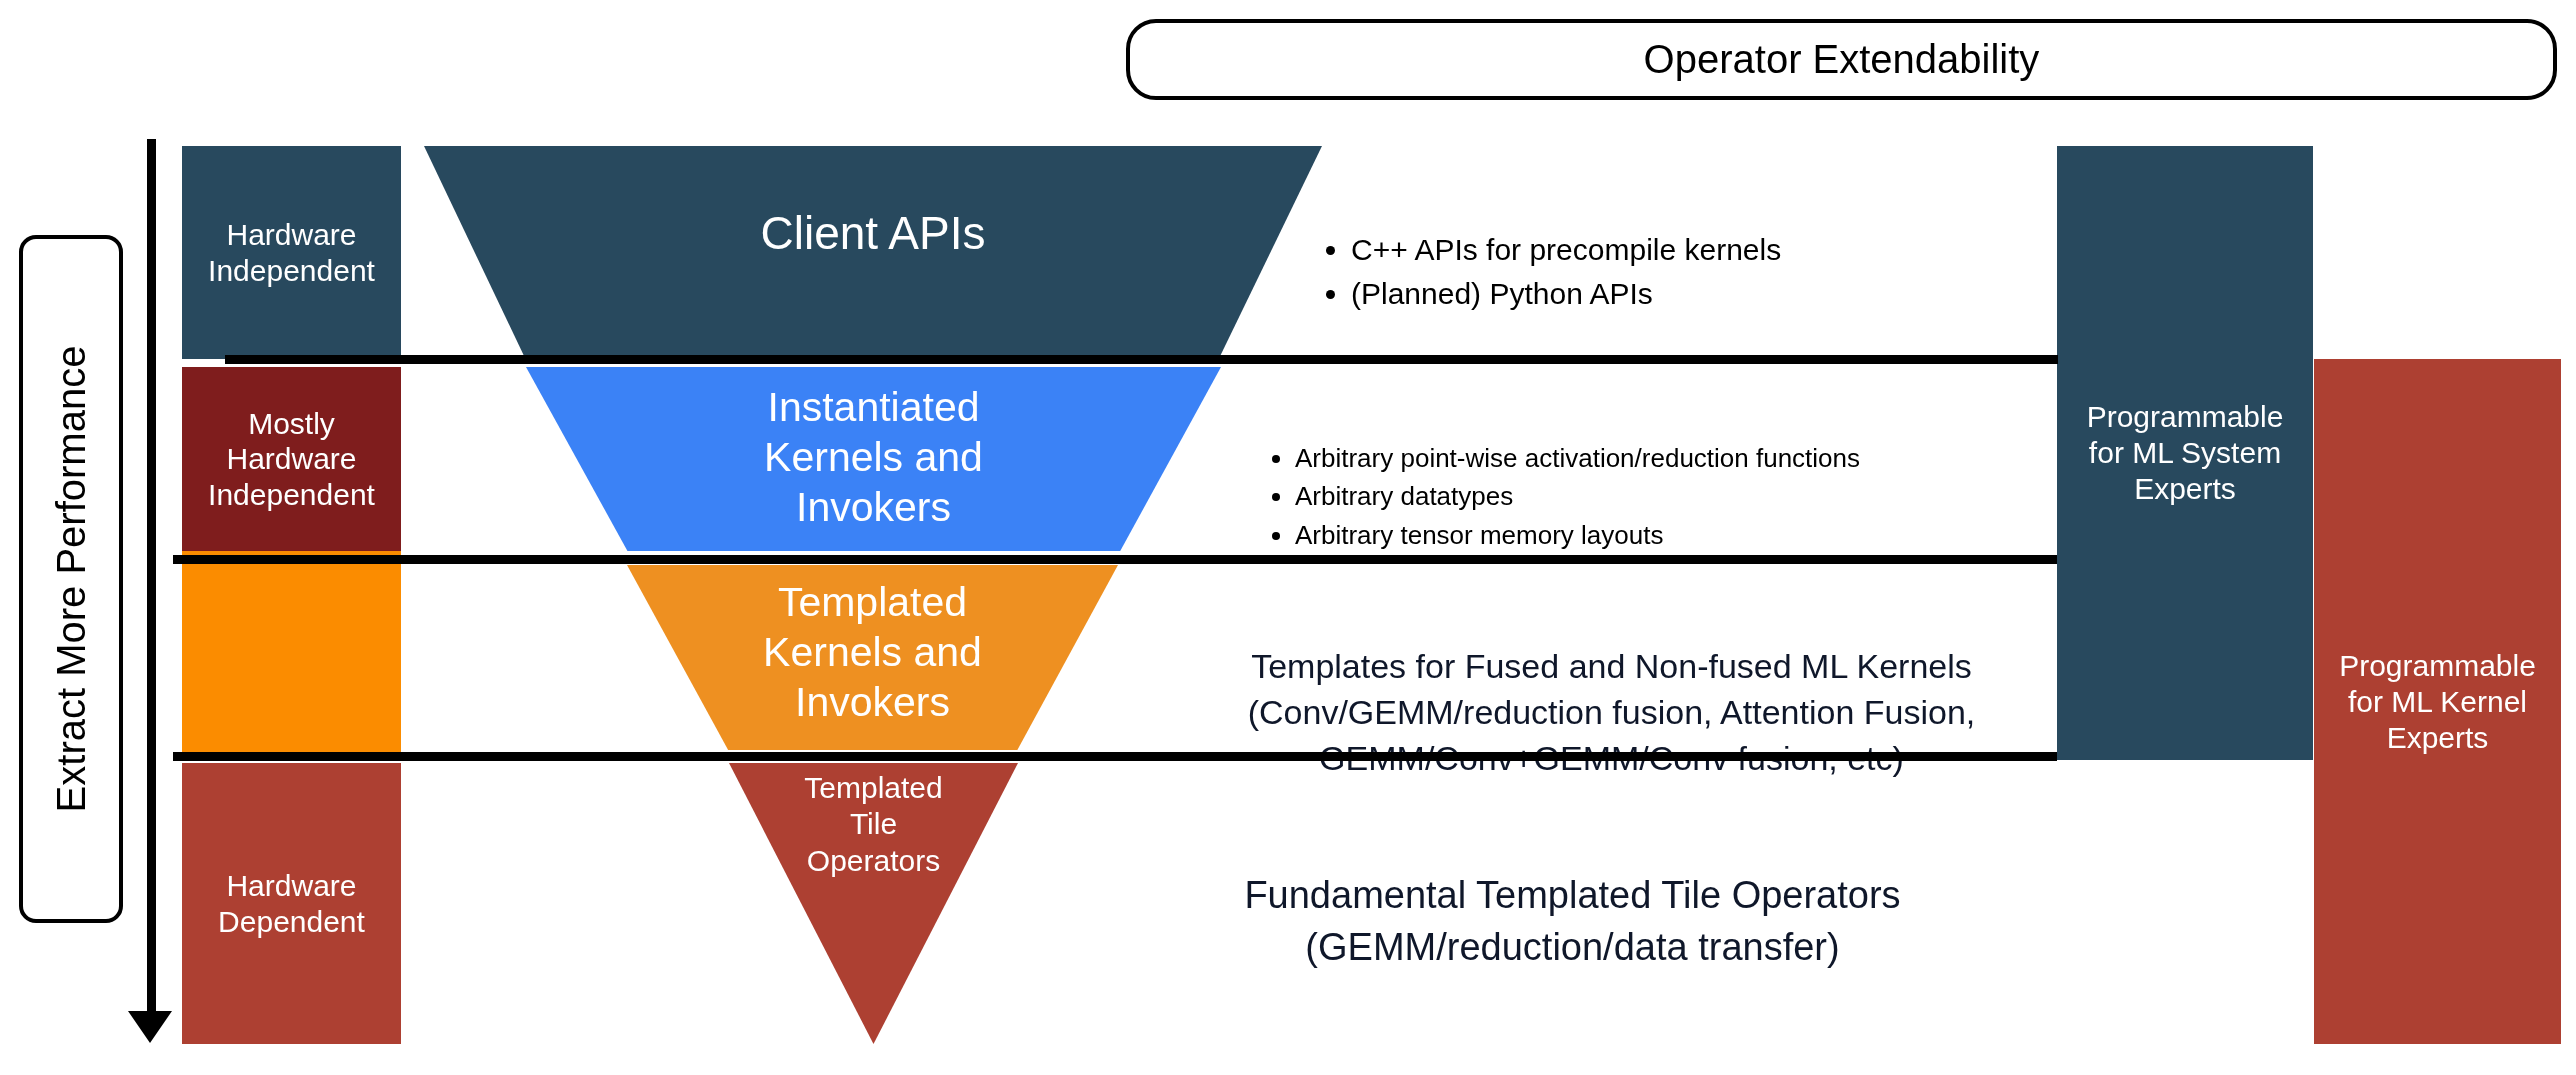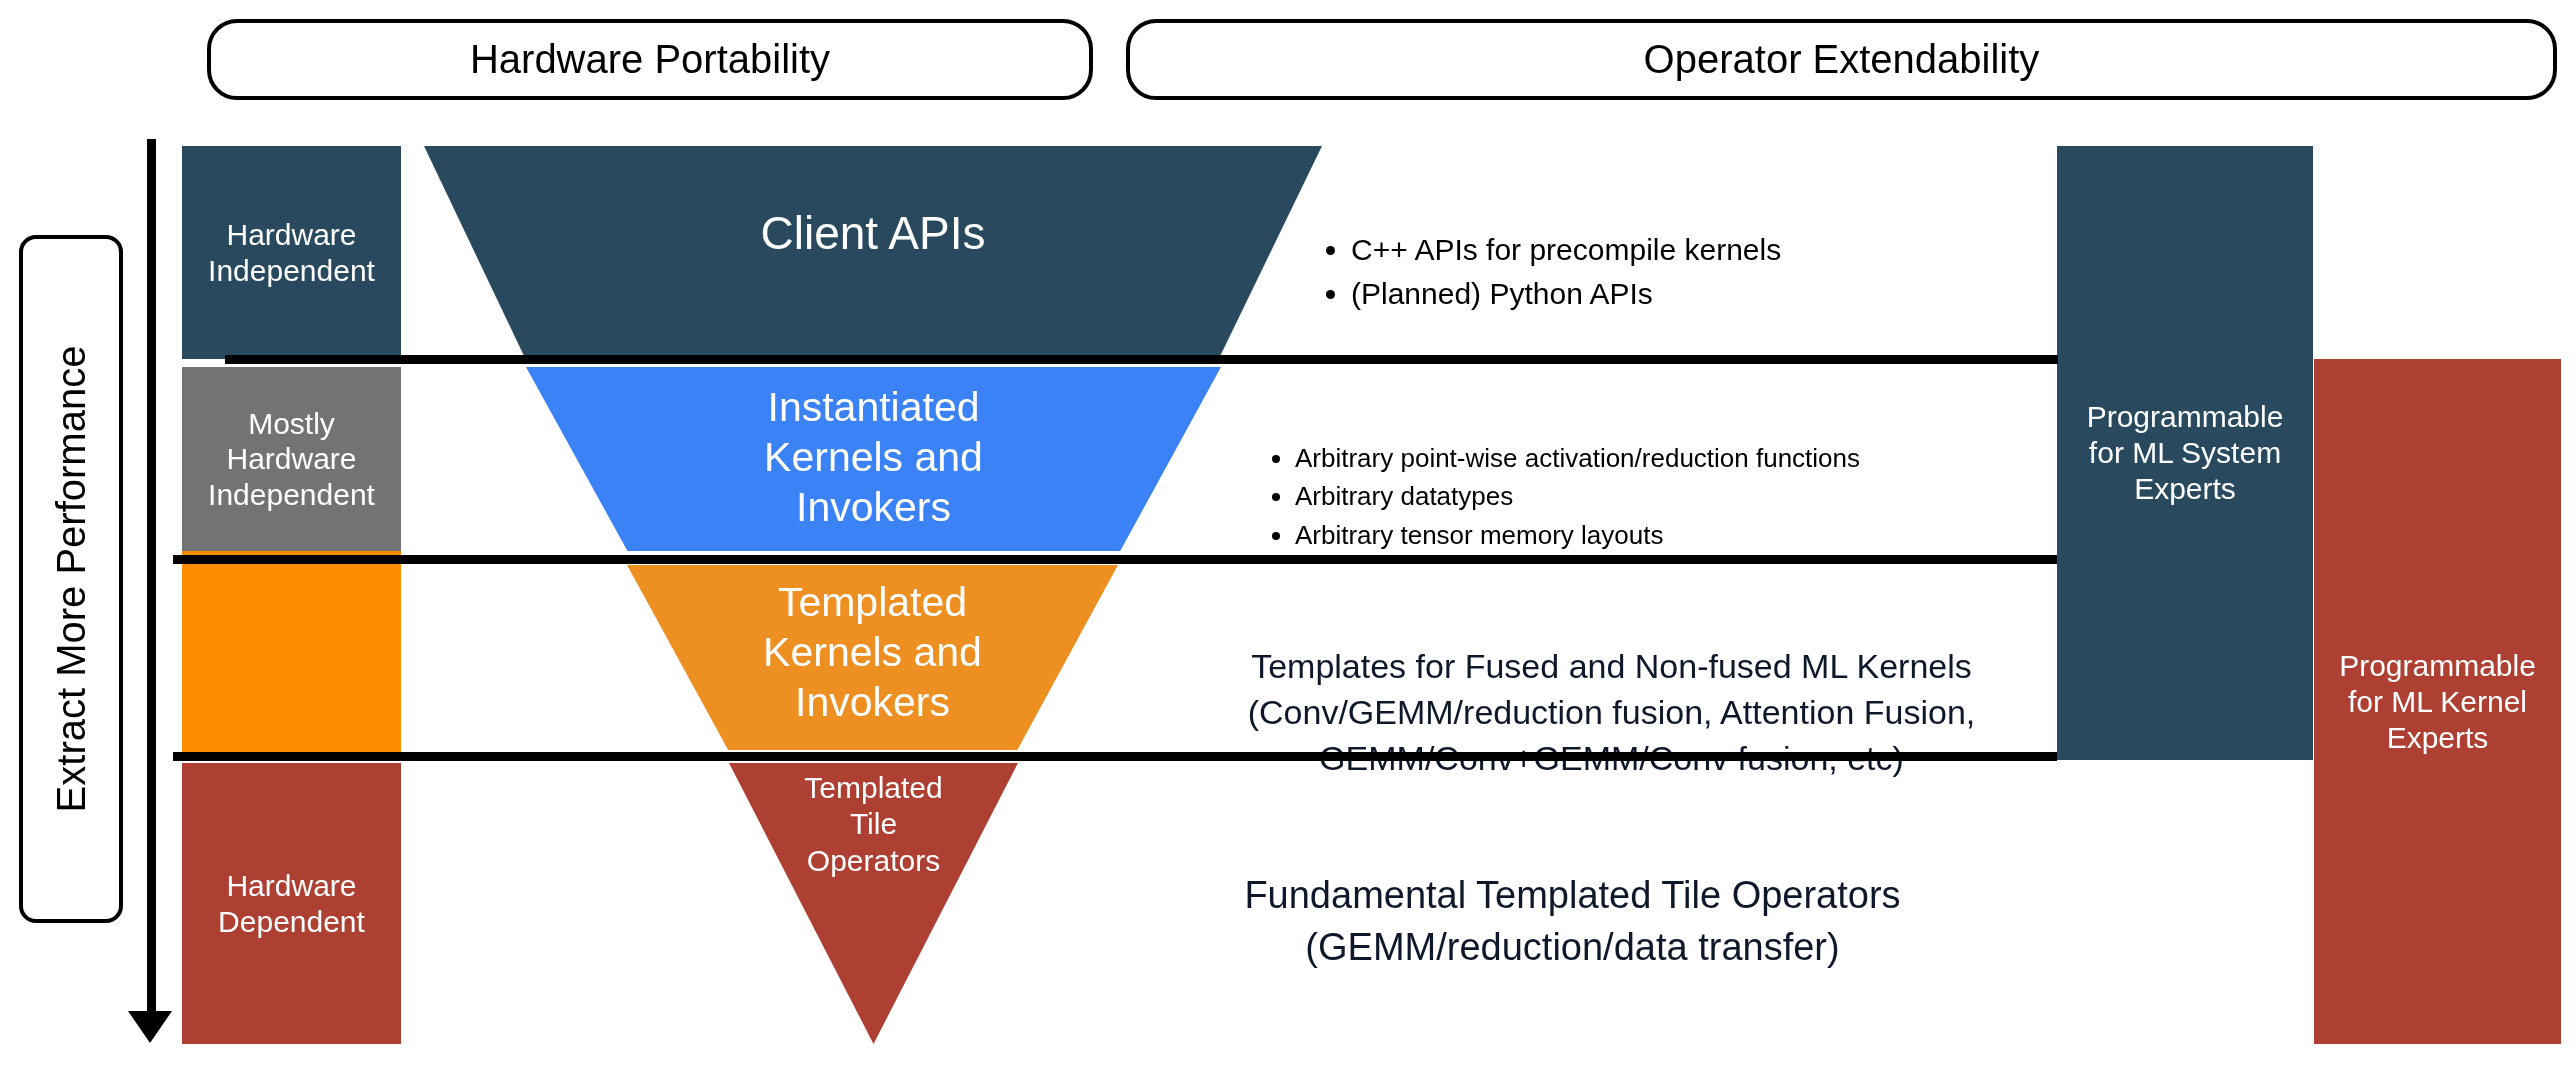--- a/index.html
+++ b/index.html
@@ -35,39 +35,36 @@
   .rtext{position:absolute;color:#000000;font-size:30px;line-height:1.32;}
   .rtext ul{margin:0;padding-left:37px;}
   .rtext li{margin:0 0 4px 0;}
   .ctext{position:absolute;color:#0f172a;text-align:center;font-size:37px;line-height:1.35;}
 </style>
 </head>
 <body>
 
 <div id="stage">
 
-  <div class="hdr-box" style="left:207px;top:18.5px;width:878px;height:73px;">
-    <span>Hardware Portability</span>
-  </div>
 
   <div class="hdr-box" style="left:1126px;top:18.5px;width:1423px;height:73px;">
     <span>Operator Extendability</span>
   </div>
 
   <div class="vert-box" style="left:18.5px;top:235px;width:96px;height:680px;">
     <span class="vtext">Extract More Performance</span>
   </div>
   <div class="arrow-line" style="left:147px;top:139px;width:8.6px;height:878px;"></div>
   <div class="arrow-head" style="left:128px;top:1011px;"></div>
 
   <div class="stage-bar" style="left:182px;top:146px;width:219px;height:213px;background:#28495e;">
     <span style="white-space:pre-line;">Hardware
 Independent</span>
   </div>
-  <div class="stage-bar" style="left:182px;top:367px;width:219px;height:184px;background:#737373;">
+  <div class="stage-bar" style="left:182px;top:367px;width:219px;height:184px;background:#7f1d1d;">
     <span style="white-space:pre-line;">Mostly
 Hardware
 Independent</span>
   </div>
   <div class="stage-bar" style="left:182px;top:763px;width:219px;height:281px;background:#ad4032;">
     <span style="white-space:pre-line;">Hardware
 Dependent</span>
   </div>
 
   <div class="stage-bar" style="left:182px;top:551px;width:219px;height:202px;background:#fb8c00;"></div>

